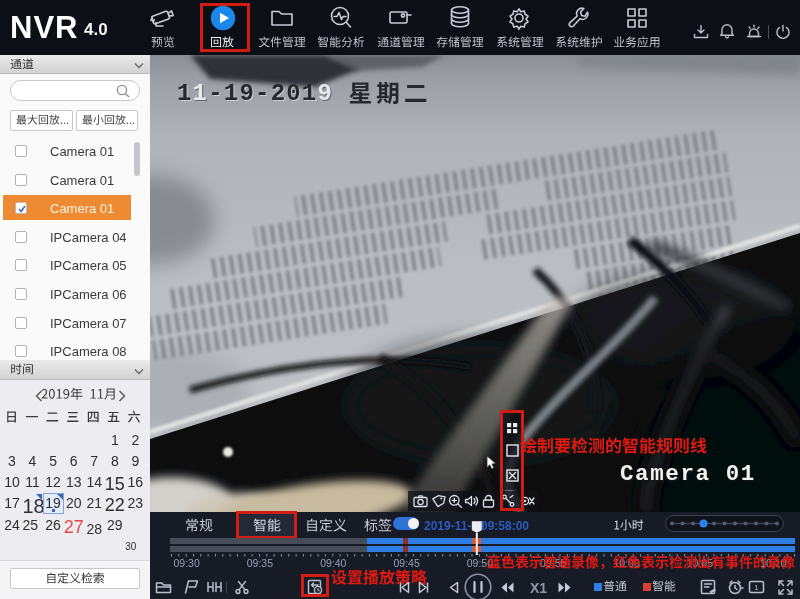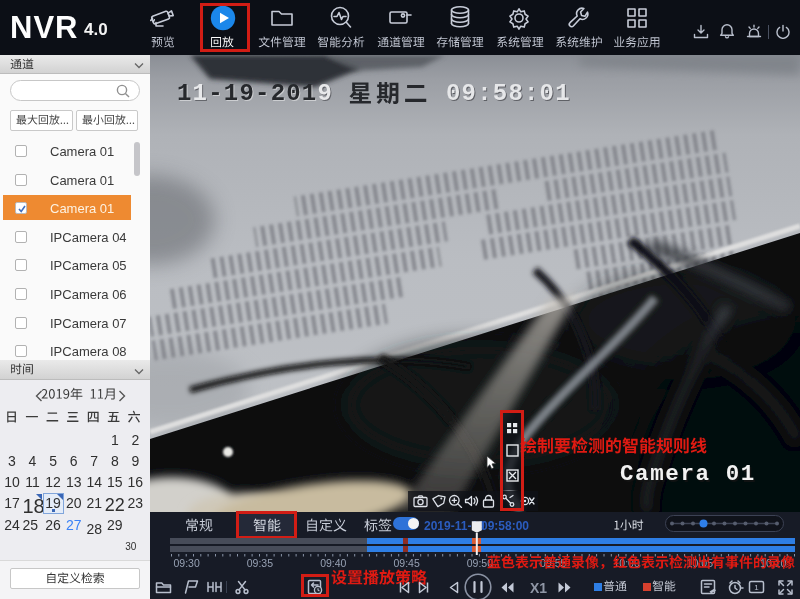--- a/index.html
+++ b/index.html
@@ -171,33 +171,33 @@
 <div class="abs" style="left:43.1px;top:397.8px;width:20px;text-align:center;font-size:14px;color:#2f2f2f">5</div>
 <div class="abs" style="left:63.7px;top:397.8px;width:20px;text-align:center;font-size:14px;color:#2f2f2f">6</div>
 <div class="abs" style="left:84.2px;top:397.8px;width:20px;text-align:center;font-size:14px;color:#2f2f2f">7</div>
 <div class="abs" style="left:104.8px;top:397.8px;width:20px;text-align:center;font-size:14px;color:#2f2f2f">8</div>
 <div class="abs" style="left:125.3px;top:397.8px;width:20px;text-align:center;font-size:14px;color:#2f2f2f">9</div>
 <div class="abs" style="left:2.0px;top:419.1px;width:20px;text-align:center;font-size:14px;color:#2f2f2f">10</div>
 <div class="abs" style="left:22.5px;top:419.1px;width:20px;text-align:center;font-size:14px;color:#2f2f2f">11</div>
 <div class="abs" style="left:43.1px;top:419.1px;width:20px;text-align:center;font-size:14px;color:#2f2f2f">12</div>
 <div class="abs" style="left:63.7px;top:419.1px;width:20px;text-align:center;font-size:14px;color:#2f2f2f">13</div>
 <div class="abs" style="left:84.2px;top:419.1px;width:20px;text-align:center;font-size:14px;color:#2f2f2f">14</div>
-<div class="abs" style="left:104.8px;top:419.1px;width:20px;text-align:center;font-size:14px;color:#2f2f2f">15</div>
+<div class="abs" style="left:104.8px;top:419.1px;width:20px;text-align:center;font-size:18px;color:#2f2f2f">15</div>
 <div class="abs" style="left:125.3px;top:419.1px;width:20px;text-align:center;font-size:14px;color:#2f2f2f">16</div>
 <div class="abs" style="left:2.0px;top:440.4px;width:20px;text-align:center;font-size:14px;color:#2f2f2f">17</div>
 <div class="abs" style="left:22.5px;top:440.4px;width:20px;text-align:right;font-size:20px;color:#2f2f2f">18</div>
 <div class="abs" style="left:43.1px;top:440.4px;width:20px;text-align:center;font-size:14px;color:#2f2f2f">19</div>
 <div class="abs" style="left:63.7px;top:440.4px;width:20px;text-align:center;font-size:14px;color:#2f2f2f">20</div>
 <div class="abs" style="left:84.2px;top:440.4px;width:20px;text-align:center;font-size:14px;color:#2f2f2f">21</div>
 <div class="abs" style="left:104.8px;top:440.4px;width:20px;text-align:center;font-size:18px;color:#2f2f2f">22</div>
 <div class="abs" style="left:125.3px;top:440.4px;width:20px;text-align:center;font-size:14px;color:#2f2f2f">23</div>
 <div class="abs" style="left:2.0px;top:461.7px;width:20px;text-align:center;font-size:14px;color:#2f2f2f">24</div>
 <div class="abs" style="left:22.5px;top:461.7px;width:20px;text-align:left;font-size:14px;color:#2f2f2f">25</div>
 <div class="abs" style="left:43.1px;top:461.7px;width:20px;text-align:center;font-size:14px;color:#2f2f2f">26</div>
-<div class="abs" style="left:63.7px;top:461.7px;width:20px;text-align:center;font-size:14px;color:#3b82f6">27</div>
+<div class="abs" style="left:63.7px;top:461.7px;width:20px;text-align:center;font-size:18px;color:#ef4444">27</div>
 <div class="abs" style="left:84.2px;top:466px;width:20px;text-align:center;font-size:14px;color:#2f2f2f">28</div>
 <div class="abs" style="left:104.8px;top:461.7px;width:20px;text-align:center;font-size:14px;color:#2f2f2f">29</div>
 <div class="abs" style="left:125.3px;top:486px;width:20px;text-align:left;font-size:10px;color:#2f2f2f">30</div>
 <div class="abs" style="left:42.5px;top:437.5px;width:21px;height:21px;background:#e4ecf8;border:1.5px solid #80a5db"></div>
 <div class="abs" style="left:43px;top:440.2px;width:20px;text-align:center;font-size:14px;color:#2f2f2f">19</div>
 <div class="abs" style="left:36px;top:438.5px;width:0;height:0;border-left:6px solid transparent;border-top:6px solid #3a66b5"></div>
 <div class="abs" style="left:56.5px;top:439px;width:0;height:0;border-left:6px solid transparent;border-top:6px solid #3a66b5"></div>
 <div class="abs" style="left:51.5px;top:453.5px;width:3px;height:3px;background:#3a66b5"></div>
 <div class="abs" style="left:0;top:505px;width:150px;height:1px;background:#d9d9d9"></div>
 <div class="abs" style="left:10px;top:513px;width:130px;height:21px;background:#fff;border:1px solid #c7c7c7;border-radius:2px"></div>
@@ -291,21 +291,20 @@
 <circle cx="78" cy="397" r="5" fill="#e9e9e5" filter="url(#b1)"></circle>
 
 <ellipse cx="655" cy="420" rx="190" ry="165" fill="#000" opacity="0.42" filter="url(#b4)"></ellipse>
 </g>
 </svg>
 
 <div class="abs" style="left:27px;top:25px;font-family:'Liberation Mono',monospace;font-weight:bold;font-size:24px;letter-spacing:1.2px;color:#26282c;text-shadow:1px 1px 0 rgba(255,255,255,.45)">1<span style="color:#e8e9eb;text-shadow:1px 1px 0 rgba(40,40,45,.5)">1</span>-19-201<span style="color:#e8e9eb;text-shadow:1px 1px 0 rgba(40,40,45,.5)">9</span></div>
 <svg style="position:absolute;left:198.0px;top:26.4px" width="84" height="32" viewBox="0 0 84.0 32.4">
       <path d="M6.6 7.1H17.2V8.4H6.6ZM6.6 3.8H17.2V5.0H6.6ZM3.7 1.6V10.5H4.9C4.0 12.4 2.5 14.3 0.9 15.5C1.6 15.8 2.7 16.7 3.3 17.2C4.0 16.6 4.8 15.7 5.5 14.8H10.6V16.3H4.4V18.6H10.6V20.2H1.4V22.7H22.7V20.2H13.6V18.6H20.0V16.3H13.6V14.8H21.1V12.4H13.6V11.0H10.6V12.4H7.1C7.4 12.0 7.6 11.5 7.8 11.1L5.8 10.5H20.2V1.6Z M31.7 17.7C31.0 19.2 29.8 20.7 28.5 21.6C29.2 22.0 30.3 22.8 30.8 23.3C32.1 22.2 33.5 20.3 34.4 18.5ZM47.7 4.4V7.2H44.3V4.4ZM35.3 18.8C36.2 19.9 37.4 21.5 37.9 22.4L39.8 21.3L39.6 21.7C40.2 22.0 41.4 22.8 41.9 23.3C43.2 21.2 43.8 18.2 44.1 15.3H47.7V20.1C47.7 20.4 47.6 20.5 47.2 20.5C46.9 20.5 45.7 20.6 44.7 20.5C45.1 21.2 45.4 22.5 45.5 23.2C47.3 23.3 48.5 23.2 49.4 22.7C50.2 22.3 50.5 21.5 50.5 20.1V1.8H41.6V10.6C41.6 13.8 41.4 17.8 40.0 20.9C39.4 19.9 38.3 18.6 37.5 17.6ZM47.7 9.8V12.7H44.2L44.3 10.6V9.8ZM36.5 1.0V3.6H33.5V1.0H30.9V3.6H29.0V6.1H30.9V15.0H28.7V17.5H40.6V15.0H39.1V6.1H40.8V3.6H39.1V1.0ZM33.5 6.1H36.5V7.5H33.5ZM33.5 9.7H36.5V11.2H33.5ZM33.5 13.4H36.5V15.0H33.5Z M59.3 4.0V7.2H76.7V4.0ZM57.3 18.0V21.3H78.7V18.0Z" fill="#26282c"></path>
     </svg>
-<div class="abs" style="left:296px;top:25px;font-family:'Liberation Mono',monospace;font-weight:bold;font-size:24px;letter-spacing:1.2px;color:#e6e7e9;text-shadow:1px 1px 0 rgba(40,40,45,.55)">09:58:01</div>
 <div class="abs" style="left:470px;top:406px;font-family:'Liberation Mono',monospace;font-weight:bold;font-size:22.5px;letter-spacing:1.6px;color:#f2f2f2;text-shadow:1.5px 1.5px 0 rgba(20,20,20,.8)">Camera 01</div>
 <div class="abs" style="left:351px;top:358px;width:22px;height:77px;background:rgba(16,18,24,.78)"></div>
 <svg style="position:absolute;left:355.5px;top:366.5px" width="13" height="13" viewBox="0 0 13 13">
       <rect x="1" y="1" width="4.2" height="4.2" fill="#e8eaee"></rect>
       <rect x="7" y="1" width="4.2" height="4.2" fill="#e8eaee"></rect>
       <rect x="1" y="7" width="4.2" height="4.2" fill="#e8eaee"></rect>
       <rect x="7" y="7" width="4.2" height="4.2" fill="#e8eaee"></rect>
     </svg>
 <svg style="position:absolute;left:355.5px;top:388.5px" width="13" height="13" viewBox="0 0 13 13">
       <rect x="1" y="1" width="11" height="11" fill="none" stroke="#e8eaee" stroke-width="1.4"></rect>

